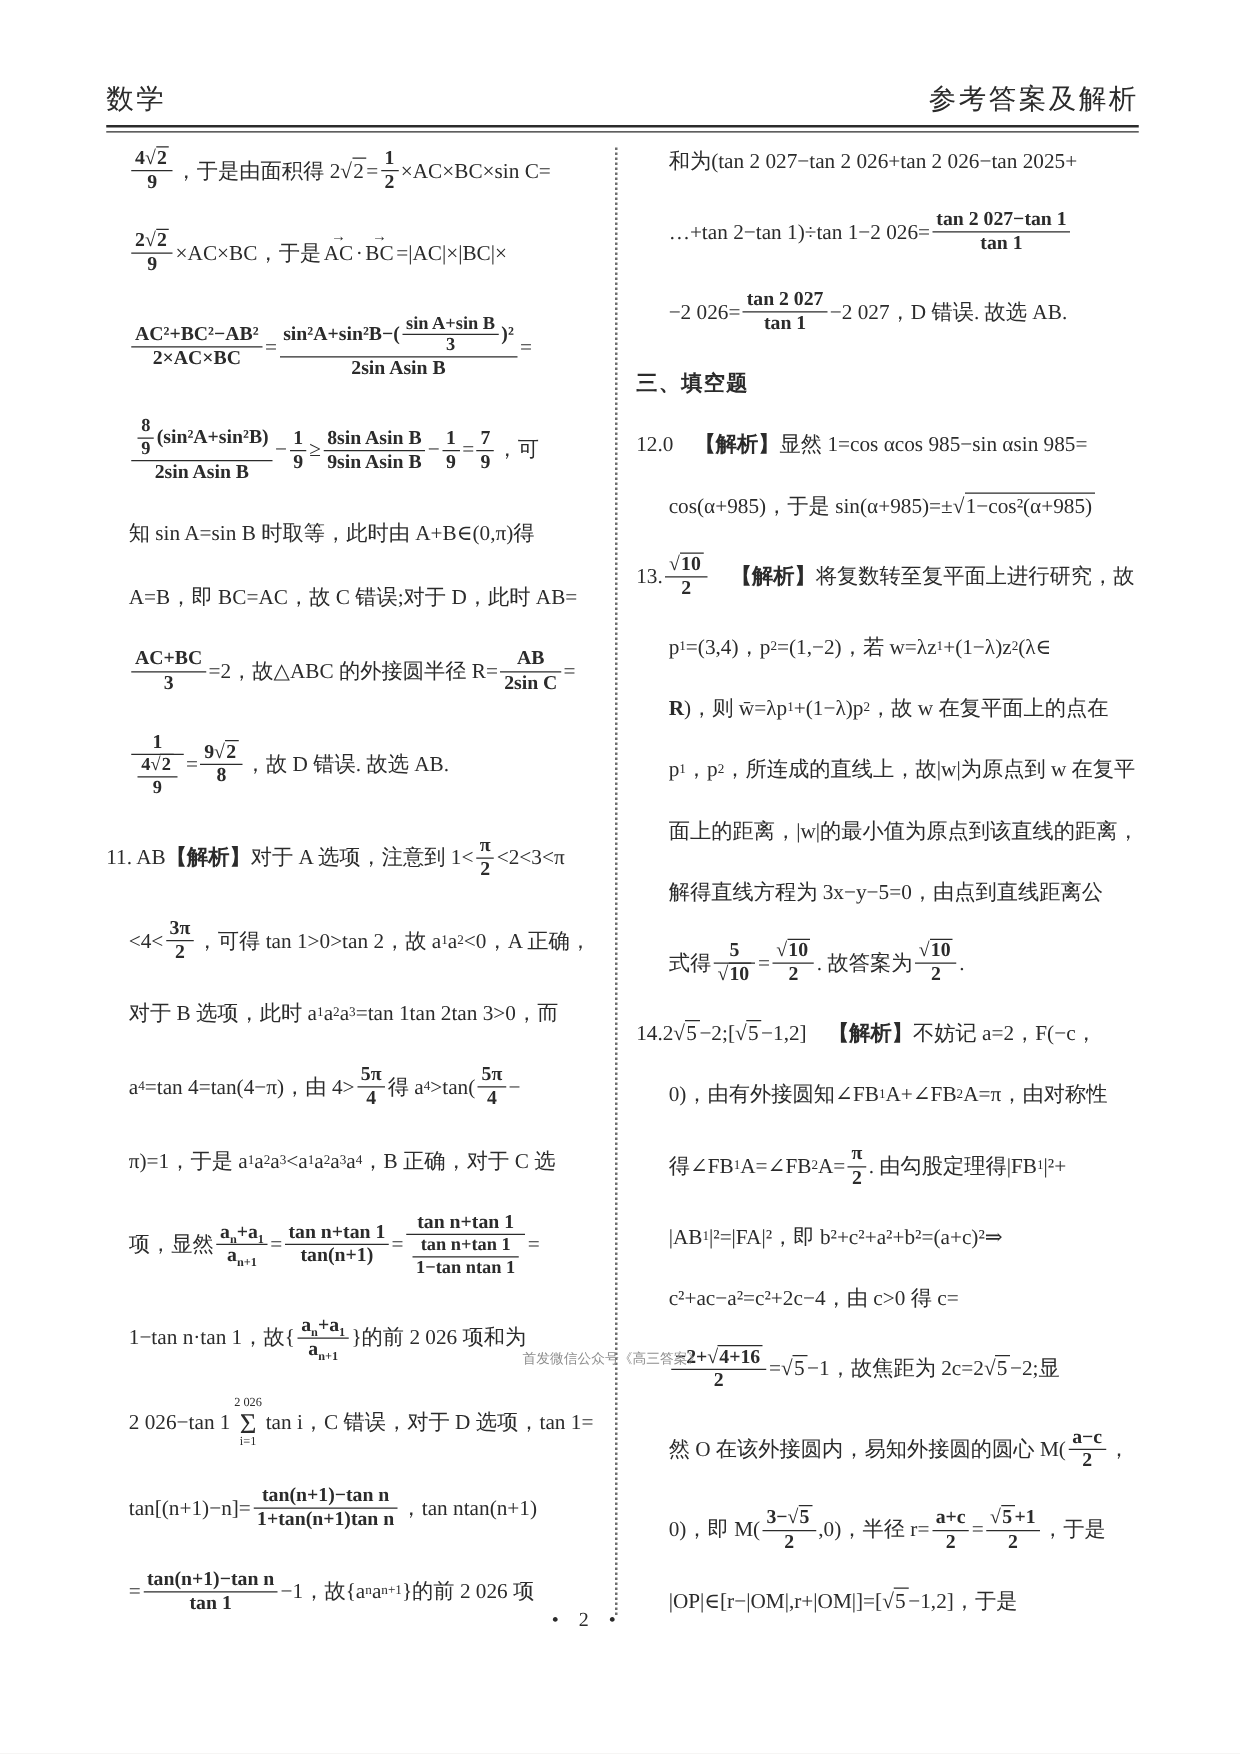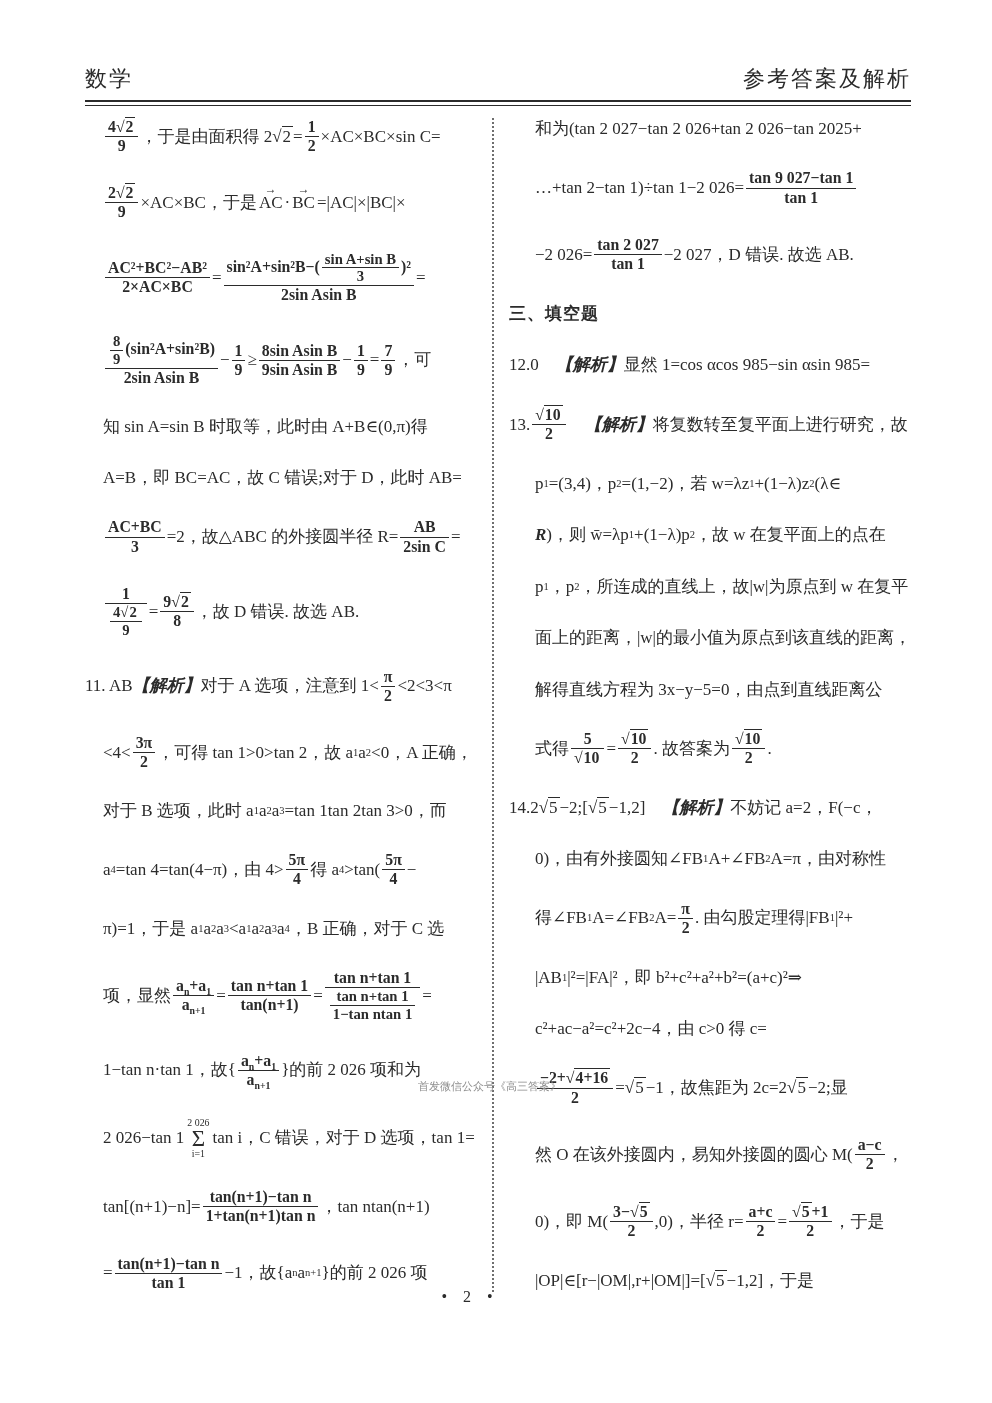--- a/index.html
+++ b/index.html
@@ -12,21 +12,21 @@
   .cols{position:absolute;left:85px;top:118px;width:826px;height:1174px;display:flex;}
   .col{display:flex;flex-direction:column;justify-content:space-between;height:100%;}
   .col-l{width:412px;padding-right:14px;box-sizing:border-box;}
   .divider{width:0;border-left:2px dotted #6e6e6e;height:100%;}
   .col-r{flex:1;padding-left:15px;box-sizing:border-box;}
   .line{font-size:17px;line-height:1.3;white-space:nowrap;display:flex;align-items:center;
         padding-left:18px;overflow:visible;}
   .col-r .line{padding-left:26px;}
   .line.hang{padding-left:0;}
   .line.bold{font-weight:700;letter-spacing:1px;}
-  b{font-weight:700;font-style:italic;}
+  b{font-weight:700;}
   sub{font-size:0.62em;line-height:0;}
   .frac{display:inline-flex;flex-direction:column;text-align:center;vertical-align:middle;
         margin:0 2px;line-height:1.15;font-size:0.93em;font-weight:bold;}
   .fn{display:block;border-bottom:1px solid #2b2b2b;padding:0 3px;}
   .fd{display:block;padding:0 3px;}
   .st3{display:inline-flex;flex-direction:column;align-items:center;vertical-align:middle;
        margin:0 3px;line-height:1;}
   .s3t,.s3b{font-size:0.58em;line-height:1;}
   .s3m{font-size:1.35em;line-height:0.95;}
   .sq{white-space:nowrap;}
@@ -155,29 +155,30 @@
           </span>，tan ntan(n+1)</div>
         <div class="line">=<span class="frac">
             <span class="fn">tan(n+1)−tan n</span>
             <span class="fd">tan 1</span>
           </span>−1，故{a<sub>n</sub>a<sub>n+1</sub>}的前 2 026 项</div>
       </div>
     <div class="divider"></div>
     <div class="col col-r">
         <div class="line">和为(tan 2 027−tan 2 026+tan 2 026−tan 2025+</div>
         <div class="line">…+tan 2−tan 1)÷tan 1−2 026=<span class="frac">
-            <span class="fn">tan 9 027−tan 1</span>
+            <span class="fn">tan 2 027−tan 1</span>
             <span class="fd">tan 1</span>
           </span></div>
         <div class="line">−2 026=<span class="frac">
             <span class="fn">tan 2 027</span>
             <span class="fd">tan 1</span>
           </span>−2 027，D 错误. 故选 AB.</div>
         <div class="line hang bold">三、填空题</div>
         <div class="line hang">12.0　<b>【解析】</b>显然 1=cos αcos 985−sin αsin 985=</div>
+        <div class="line">cos(α+985)，于是 sin(α+985)=±<span class="sq">√<span class="rad">1−cos²(α+985)</span></span></div>
         <div class="line hang">13.<span class="frac">
             <span class="fn"><span class="sq">√<span class="rad">10</span></span></span>
             <span class="fd">2</span>
           </span>　<b>【解析】</b>将复数转至复平面上进行研究，故</div>
         <div class="line">p<sub>1</sub>=(3,4)，p<sub>2</sub>=(1,−2)，若 w=λz<sub>1</sub>+(1−λ)z<sub>2</sub>(λ∈</div>
         <div class="line"><b>R</b>)，则 w̄=λp<sub>1</sub>+(1−λ)p<sub>2</sub>，故 w 在复平面上的点在</div>
         <div class="line">p<sub>1</sub>，p<sub>2</sub>，所连成的直线上，故|w|为原点到 w 在复平</div>
         <div class="line">面上的距离，|w|的最小值为原点到该直线的距离，</div>
         <div class="line">解得直线方程为 3x−y−5=0，由点到直线距离公</div>
         <div class="line">式得<span class="frac">

